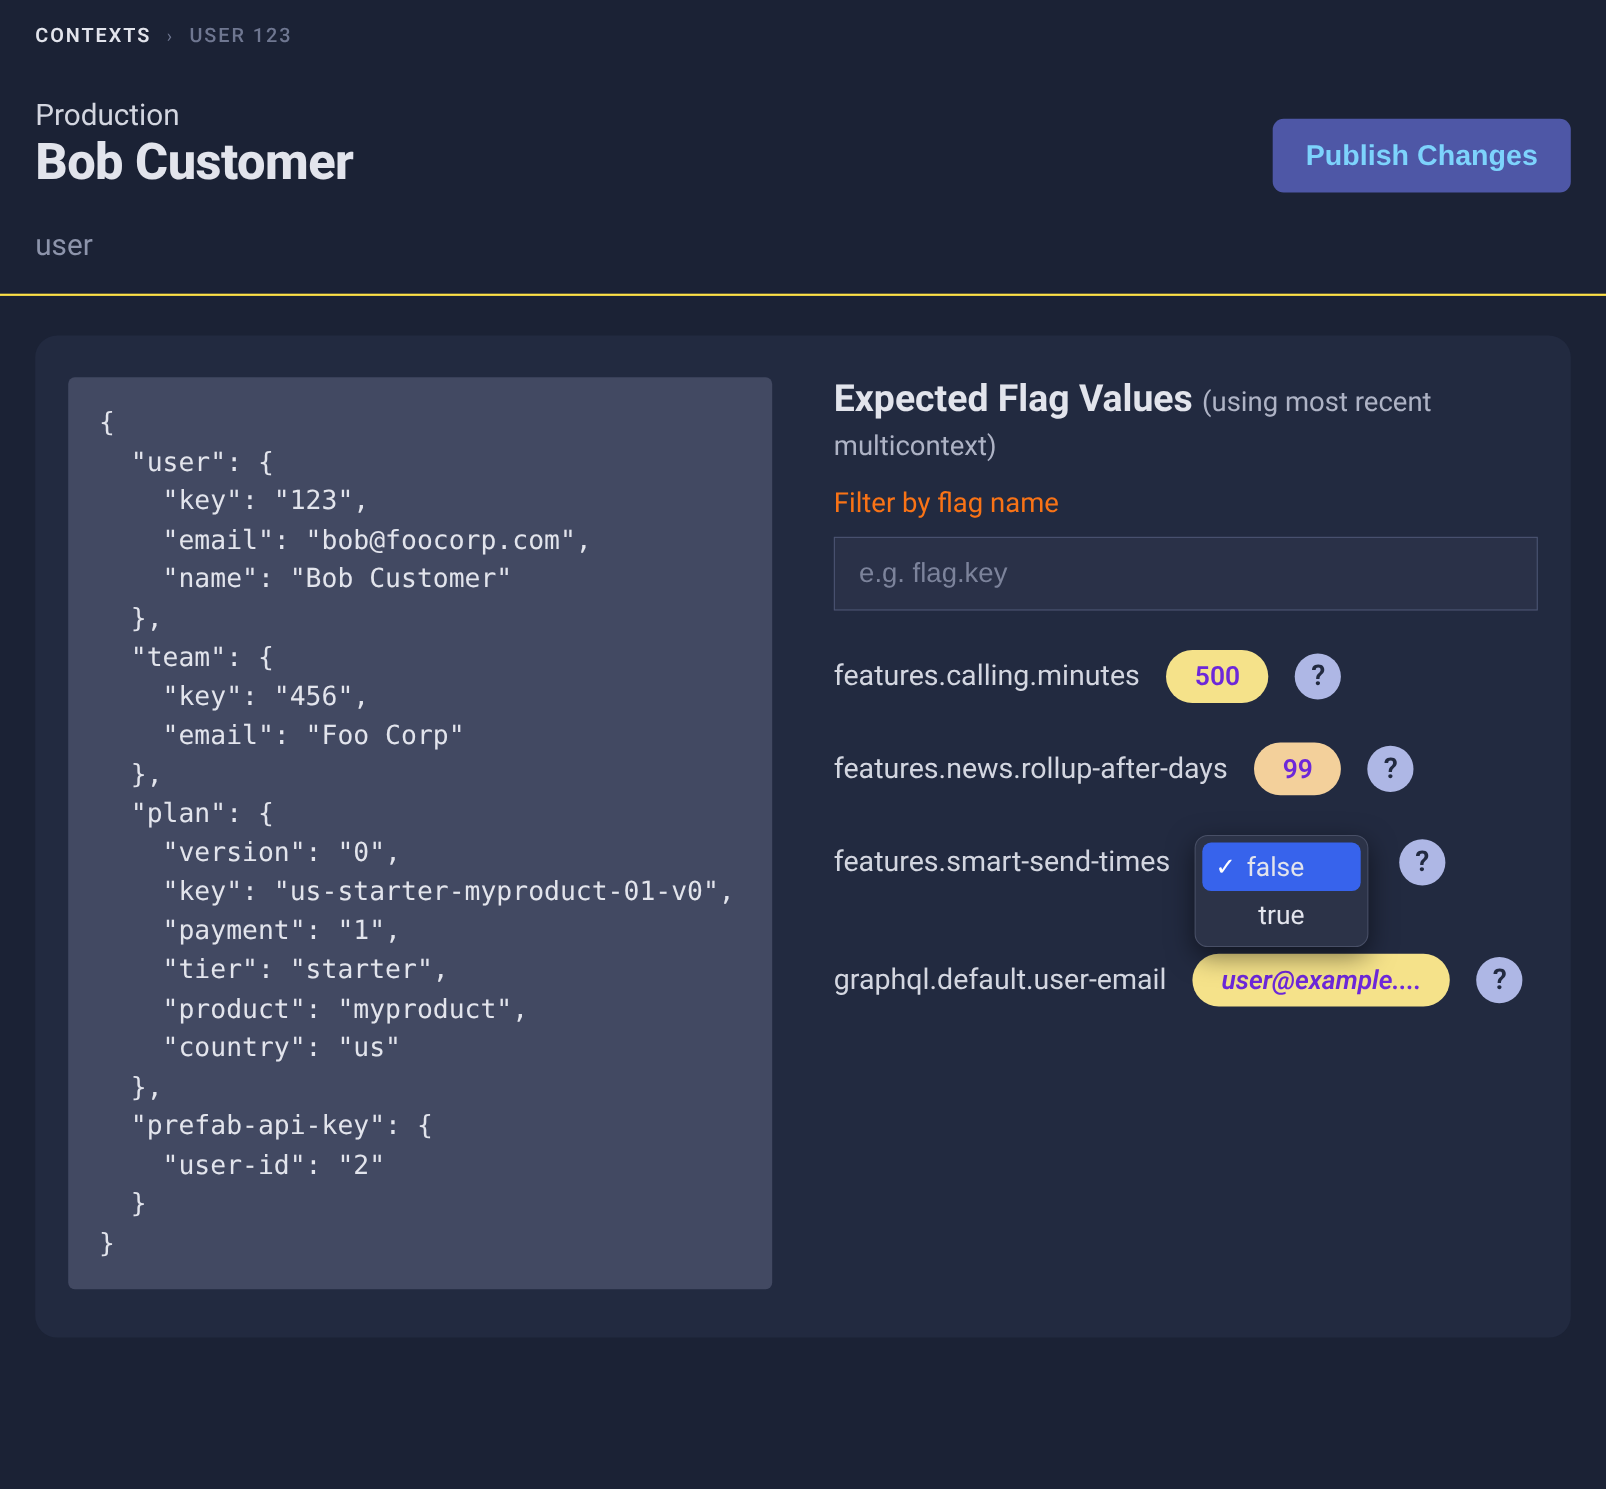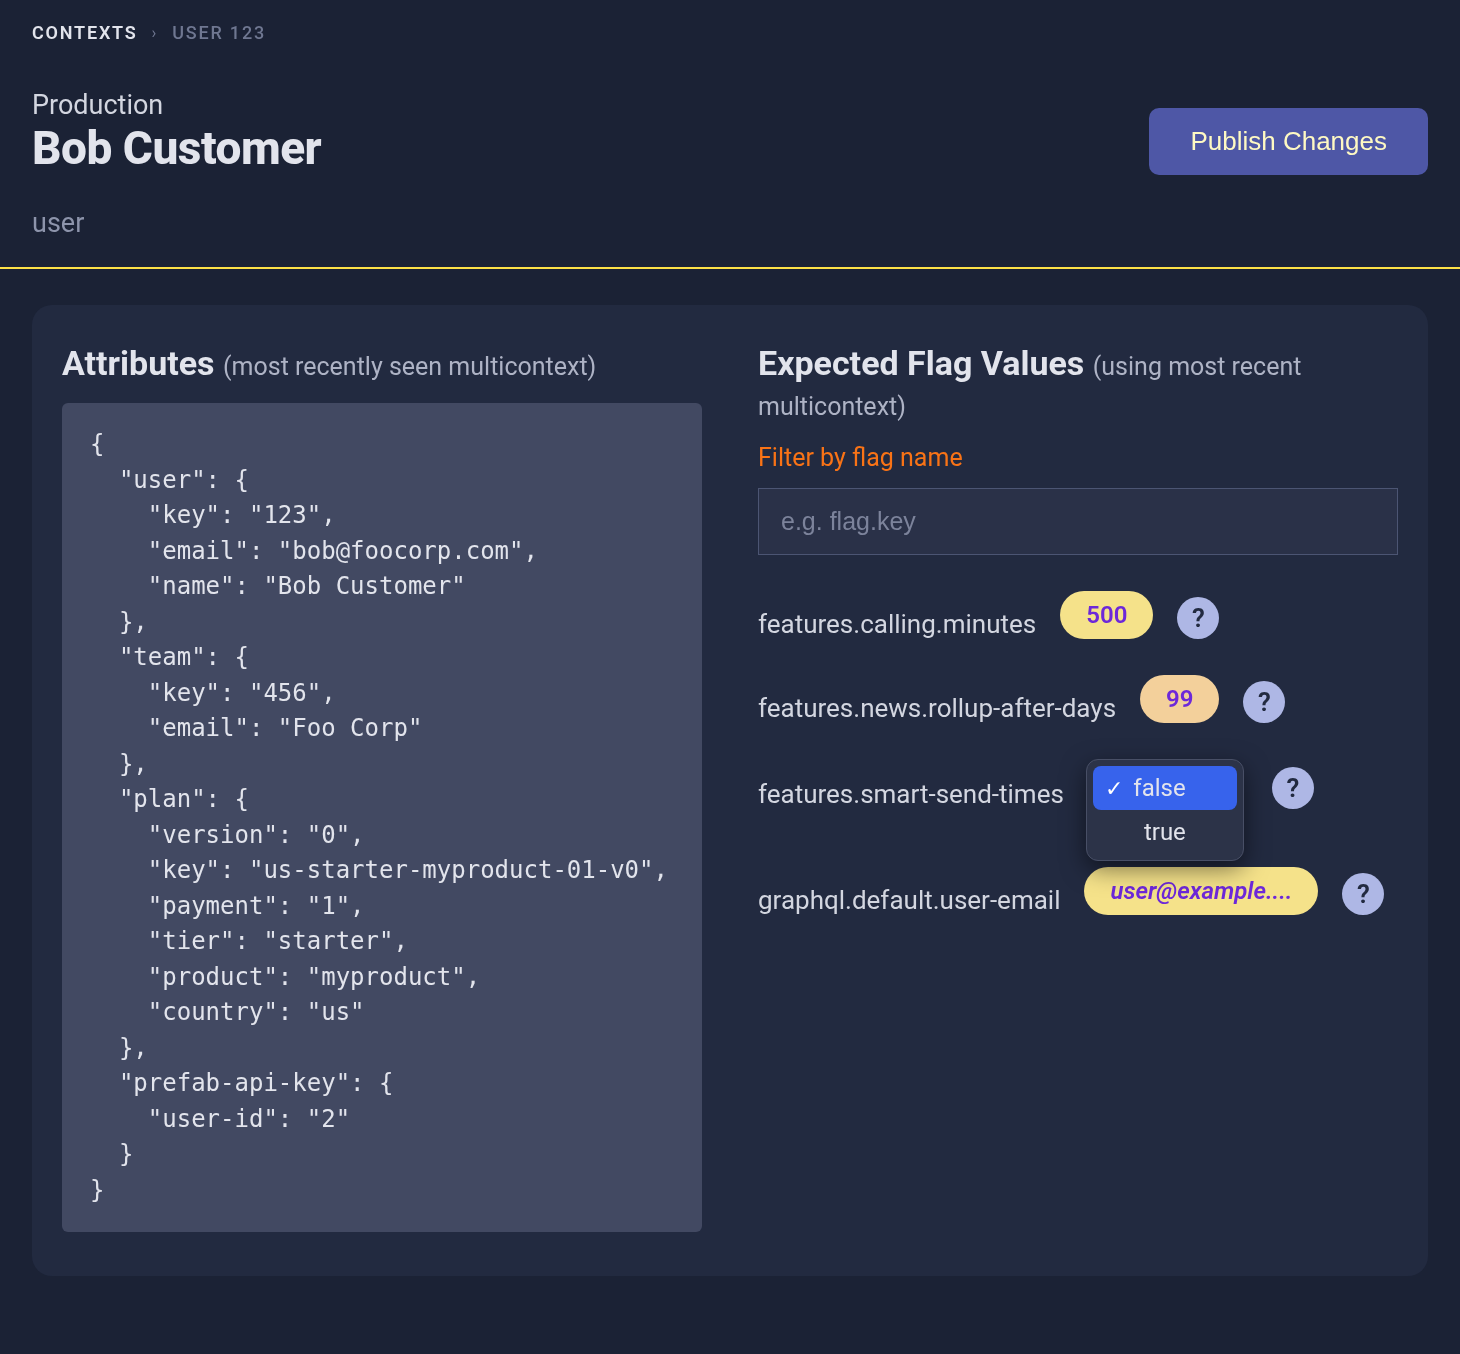--- a/index.html
+++ b/index.html
@@ -25,26 +25,26 @@
 .breadcrumb .leaf { color: #6f7791; font-weight: 500; }
 .title-row {
   display: flex; justify-content: space-between; align-items: flex-end;
   margin-top: 46px;
 }
 .env-label { font-size: 27px; color: #d3d6e0; }
 .page-title { font-size: 46px; font-weight: 800; color: #e2e4ec; letter-spacing: -.5px; }
 .subtype { font-size: 27px; color: #8d94ab; margin-top: 32px; }
 .publish-btn {
   background: #4e57a6;
-  color: #fef9c3;
+  color: #7dd3fc;
   border: none;
   border-radius: 10px;
-  padding: 18px 41px;
+  padding: 18px 30px;
   font-size: 26px;
-  font-weight: 400;
+  font-weight: 700;
   cursor: pointer;
 }
 .main {
   padding: 36px 32px;
 }
 .card {
   background: #222a40;
   border-radius: 20px;
   padding: 38px 30px 44px 30px;
   display: flex;
@@ -74,21 +74,21 @@
   width: 100%;
   background: #2a3148;
   border: 1px solid #4c5573;
   border-radius: 0;
   padding: 18px 22px;
   font-size: 25px;
   color: #e2e4ec;
 }
 .filter-input::placeholder { color: #7c839b; }
 .flag-row {
-  display: flex; align-items: flex-end;
+  display: flex; align-items: center;
   margin-top: 36px;
   gap: 24px;
   position: relative;
 }
 .flag-name { font-size: 26px; color: #d3d6e0; flex-shrink: 0; }
 .pill {
   background: #f5e28a;
   color: #6d28d9;
   border-radius: 999px;
   padding: 10px 26px;
@@ -152,24 +152,20 @@
     </div>
     <button class="publish-btn">Publish Changes</button>
   </div>
   <div class="subtype">user</div>
 </div>
 
 <div class="main">
   <div class="card">
 
     <div class="col">
-      <h2 class="col-hdr">
-        <span>Attributes</span>
-        <span class="note">(most recently seen multicontext)</span>
-      </h2>
       <pre class="json-box">{
   "user": {
     "key": "123",
     "email": "bob@foocorp.com",
     "name": "Bob Customer"
   },
   "team": {
     "key": "456",
     "email": "Foo Corp"
   },

